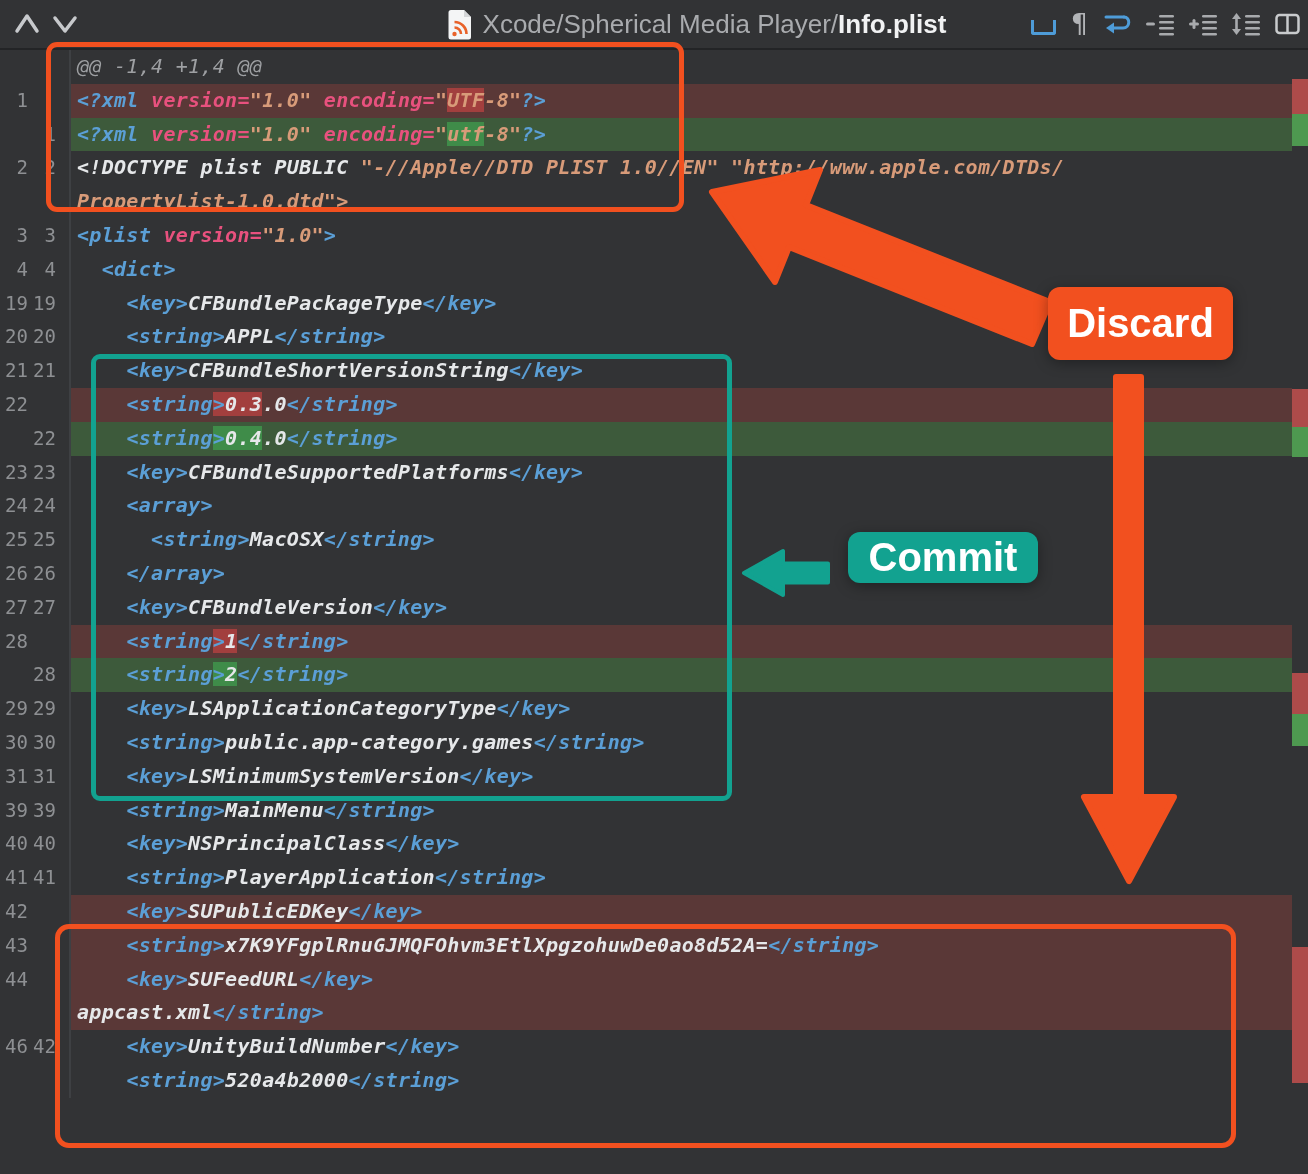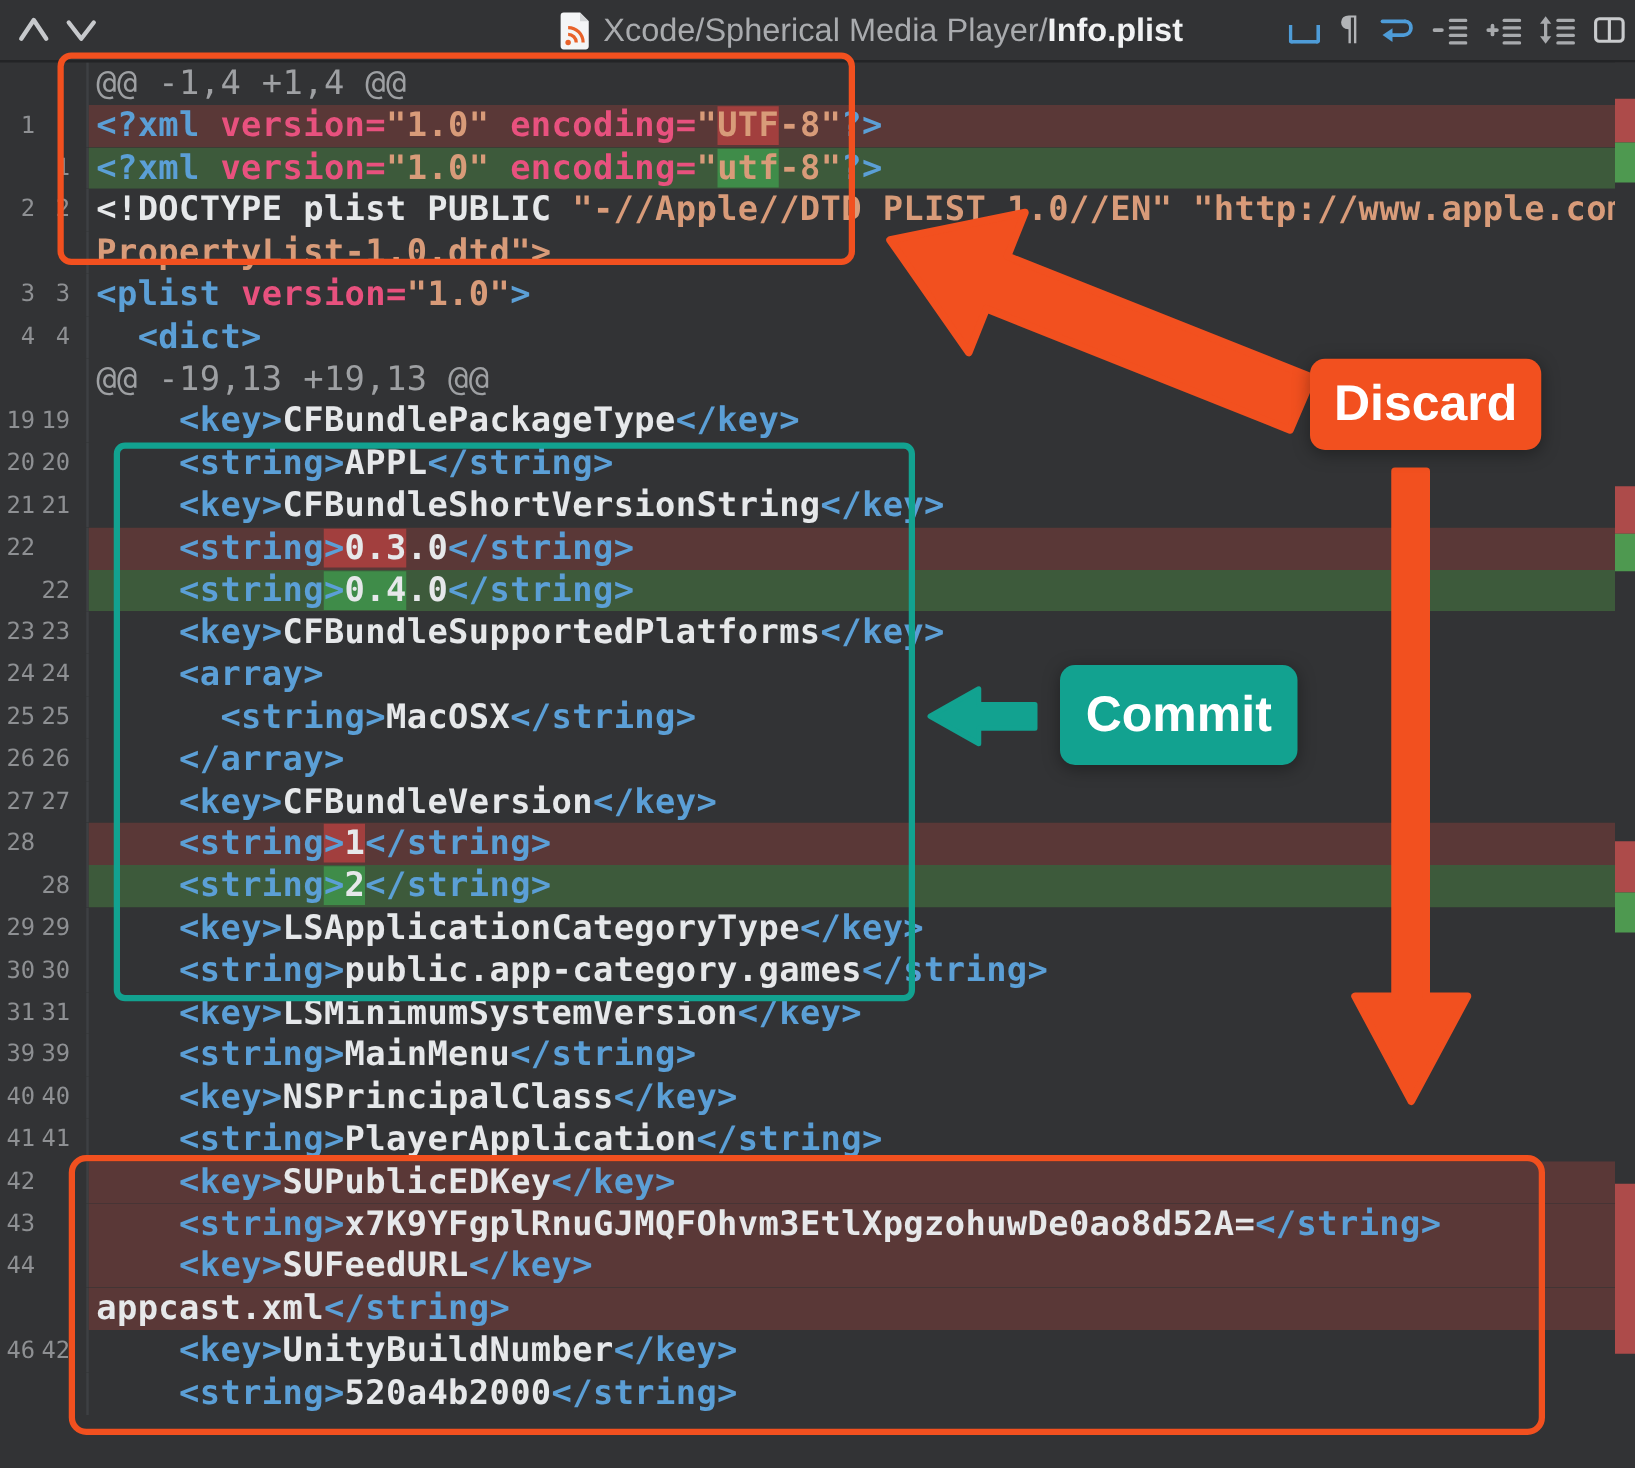--- a/index.html
+++ b/index.html
@@ -29,22 +29,22 @@
   .tb-icon{display:flex;align-items:center;justify-content:center;}
   .ws-icon{width:19px;height:12px;border:3px solid #4e9cd8;border-top:none;
     border-bottom-left-radius:3px;border-bottom-right-radius:3px;margin-top:6px;}
   .pilcrow{font-family:"DejaVu Sans",sans-serif;font-size:27px;color:#b2b4b7;line-height:1;margin-top:-2px;}
   
   .diff{position:absolute;top:50px;left:0;width:1292px;}
   .row{display:flex;height:33.8px;overflow:hidden;}
   .gut{flex:none;width:28px;text-align:right;font-size:19px;line-height:33.8px;color:#8e9093;white-space:pre;}
   .gsep{flex:none;width:13px;border-right:2px solid #3e4043;}
   .code{
-    flex:1;padding-left:6px;font-size:27px;line-height:33.8px;
-    white-space:pre;letter-spacing:.3px;font-weight:700;
+    flex:1;padding-left:6px;font-size:20px;line-height:33.8px;
+    white-space:pre;letter-spacing:.3px;font-weight:700;font-style:italic;
   }
   .row.hunk .code{font-weight:400;}
   .row.del .code{background:#5a3837;}
   .row.add .code{background:#3d5a3b;}
   .row.del .hl{background:#a23f3e;}
   .row.add .hl{background:#3f8c49;}
   .tk-b{color:#5b9fd6;}
   .tk-w{color:#e6e8ea;}
   .tk-p{color:#e8517e;}
   .tk-s{color:#d89b79;}
@@ -57,21 +57,21 @@
   
   .anno-box{position:absolute;box-sizing:border-box;background:transparent;}
   .box-orange{border:5px solid #f2501f;border-radius:11px;}
   .box-teal{border:5px solid #12a290;border-radius:9px;}
   .anno-label{
     position:absolute;display:flex;align-items:center;justify-content:center;
     font-family:"Liberation Sans",sans-serif;font-weight:700;font-size:40px;color:#ffffff;
     border-radius:12px;box-shadow:0 3px 14px rgba(0,0,0,.35);
   }
   .label-discard{left:1048px;top:287px;width:185px;height:73px;background:#f2501f;}
-  .label-commit{left:848px;top:532px;width:190px;height:80px;background:#12a290;}
+  .label-commit{left:848px;top:532px;width:190px;height:51px;background:#12a290;}
   .arrow-overlay{position:absolute;left:0;top:0;pointer-events:none;}
 </style>
 </head>
 <body>
 
 <div class="titlebar">
   <svg class="nav-chevrons" width="84" height="48" viewBox="0 0 84 48">
     <polyline points="11,31 21,16 31,31" fill="none" stroke="#c7c9cc" stroke-width="3.5" stroke-linecap="round" stroke-linejoin="round"></polyline>
     <polyline points="49,18 59,31 69,18" fill="none" stroke="#c7c9cc" stroke-width="3.5" stroke-linecap="round" stroke-linejoin="round"></polyline>
   </svg>
@@ -180,26 +180,20 @@
       <div class="gut">3</div>
       <div class="gsep"></div>
       <div class="code"><span class="tk-b">&lt;plist</span><span class="tk-w"> </span><span class="tk-p">version</span><span class="tk-p">=</span><span class="tk-s">"1.0"</span><span class="tk-b">&gt;</span></div>
     </div>
     <div class="row ctx">
       <div class="gut">4</div>
       <div class="gut">4</div>
       <div class="gsep"></div>
       <div class="code"><span class="tk-b">  &lt;dict&gt;</span></div>
     </div>
-    <div class="row hunk">
-      <div class="gut"></div>
-      <div class="gut"></div>
-      <div class="gsep"></div>
-      <div class="code"><span class="tk-g">@@ -19,13 +19,13 @@</span></div>
-    </div>
     <div class="row ctx">
       <div class="gut">19</div>
       <div class="gut">19</div>
       <div class="gsep"></div>
       <div class="code"><span class="tk-w">    </span><span class="tk-b">&lt;key&gt;</span><span class="tk-w">CFBundlePackageType</span><span class="tk-b">&lt;/key&gt;</span></div>
     </div>
     <div class="row ctx">
       <div class="gut">20</div>
       <div class="gut">20</div>
       <div class="gsep"></div>

